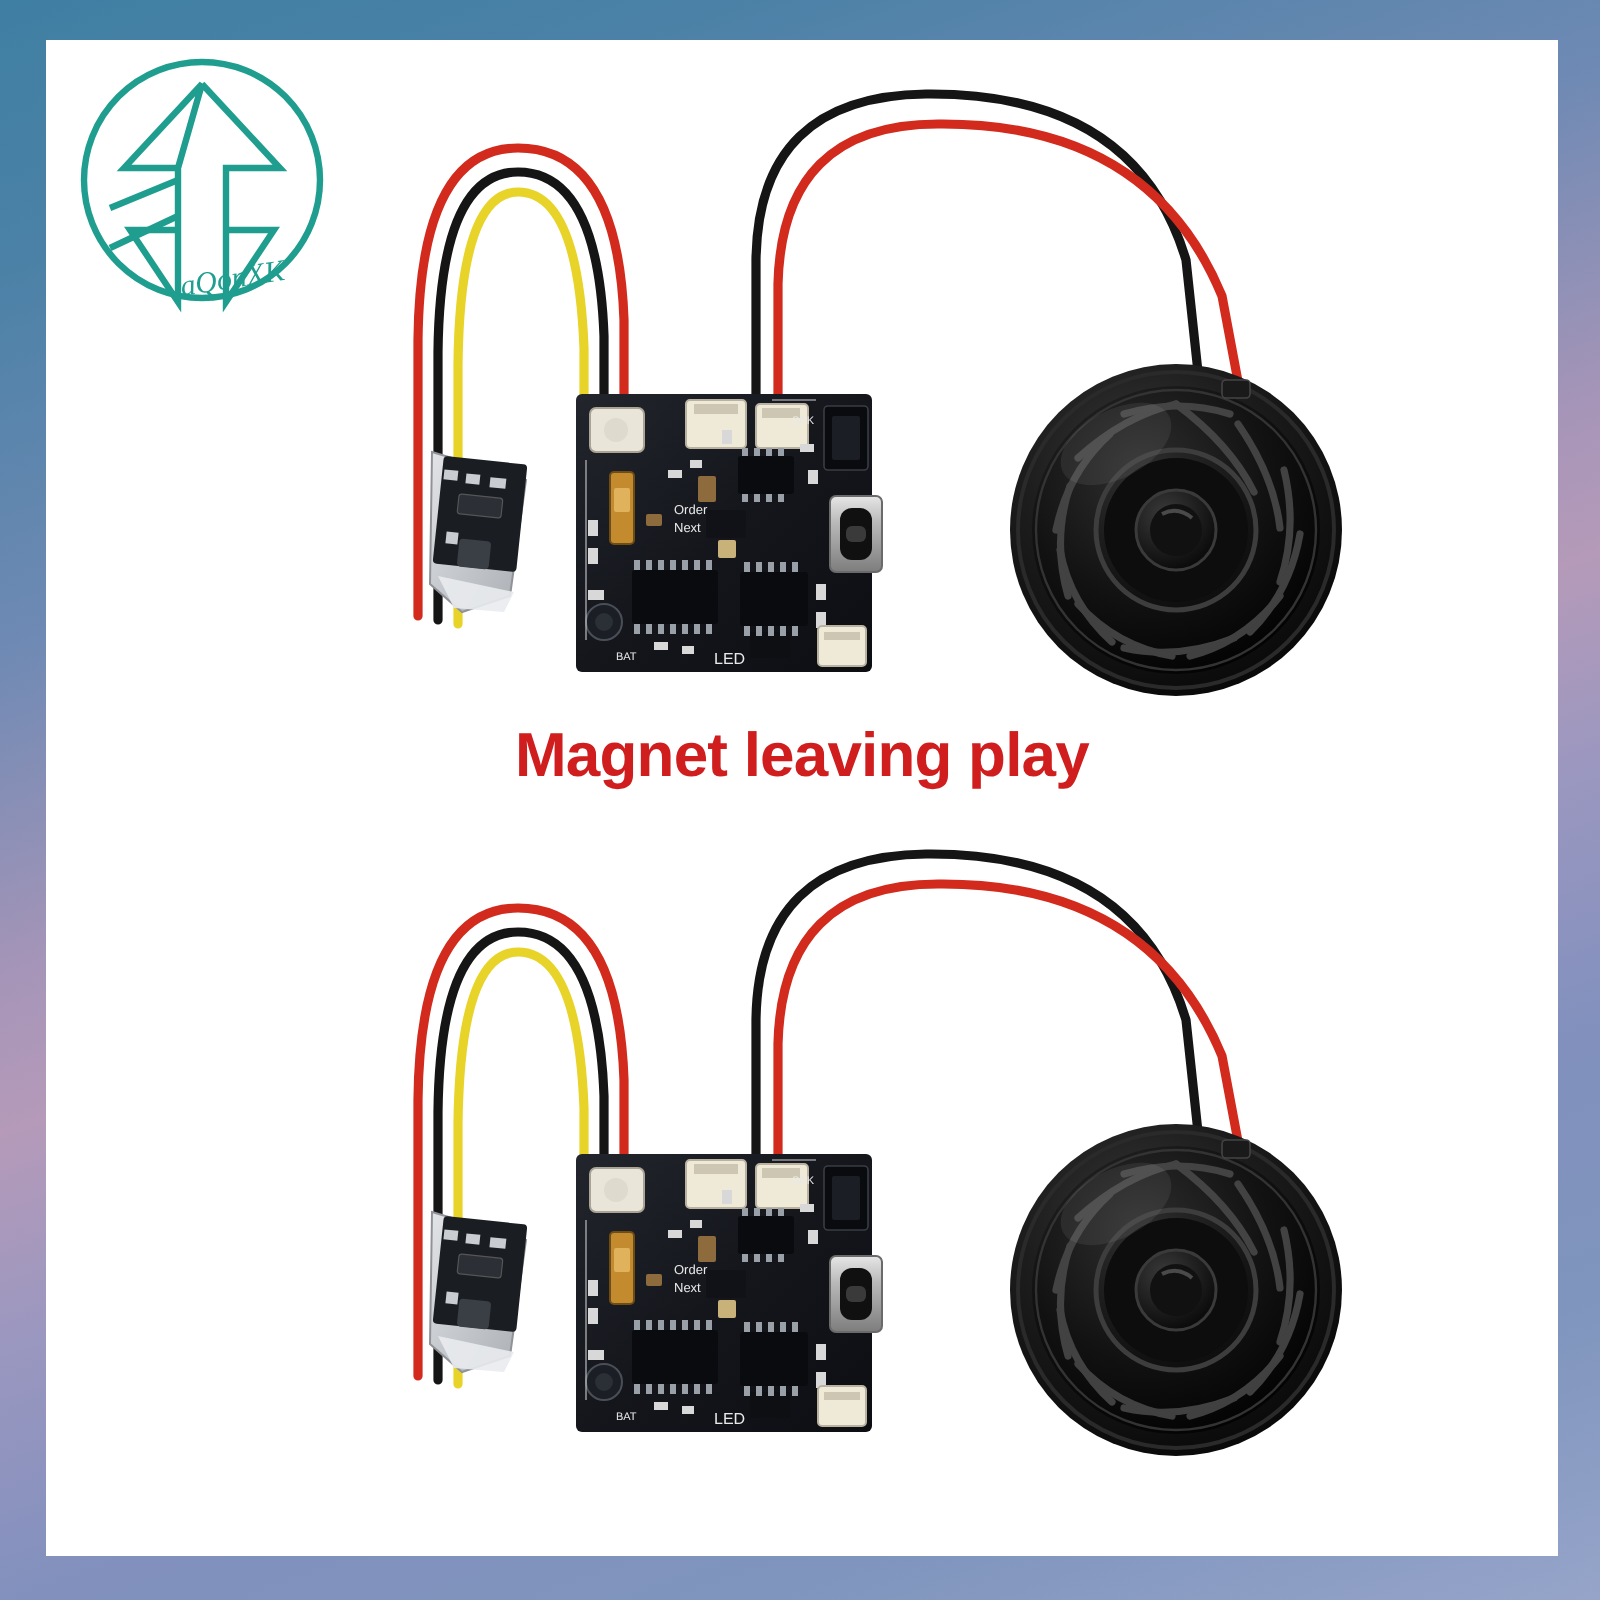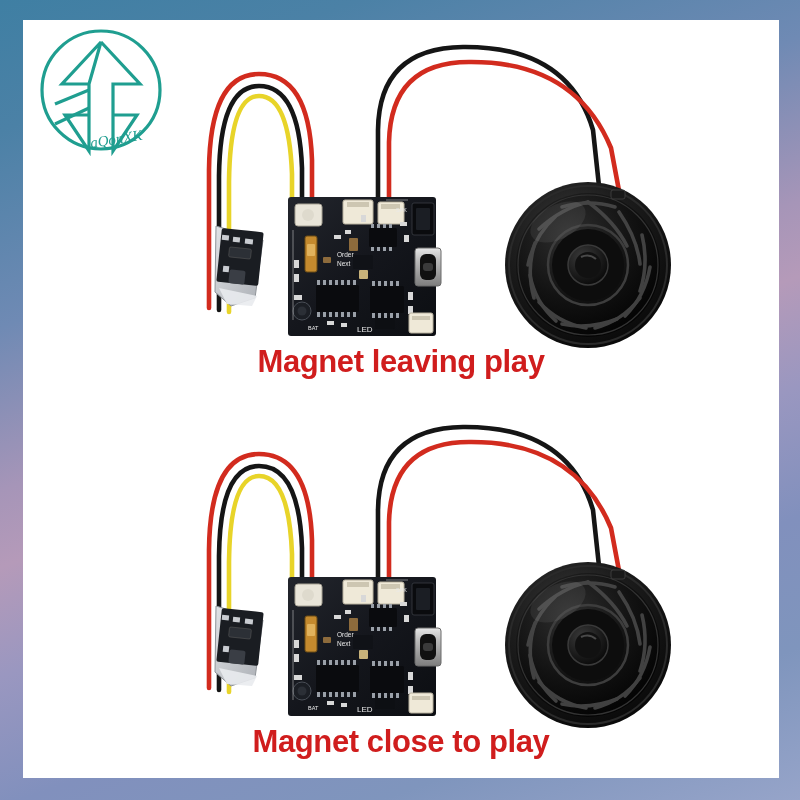--- a/index.html
+++ b/index.html
@@ -62,20 +62,21 @@
 
   .caption {
     position: absolute;
     width: 756px;
     text-align: center;
     color: #d01d1d;
     font-size: 31px;
     font-weight: 700;
     letter-spacing: -0.4px;
     font-family: "Liberation Sans", sans-serif;
+    margin-top: 16px;
   }
   #caption-top    { top: 324px; }
   #caption-bottom { top: 704px; }
 
   svg { display: block; }
 </style>
 </head>
 <body>
 
 <div id="page">
@@ -495,16 +496,15 @@
           <circle cx="565" cy="235" r="36" fill="#0d0d0d"></circle>
           <circle cx="565" cy="235" r="20" fill="url(#spkCapB)" stroke="#3a3a3a" stroke-width="1.5"></circle>
           <circle cx="565" cy="235" r="13" fill="#111"></circle>
           <path d="M558 227 q8 -4 15 2" stroke="#4a4a4a" stroke-width="2" fill="none"></path>
           <ellipse cx="535" cy="192" rx="30" ry="17" fill="#ffffff" opacity="0.07" transform="rotate(-28 535 192)"></ellipse>
           <rect x="588" y="160" width="14" height="9" rx="2" fill="#1a1a1a" stroke="#444" stroke-width="0.8"></rect>
         </g>
       </svg>
     </div>
 
-    <div id="caption-bottom" class="caption">Magnet close to play</div>
 
   </div>
 </div>
 
 </body></html>

